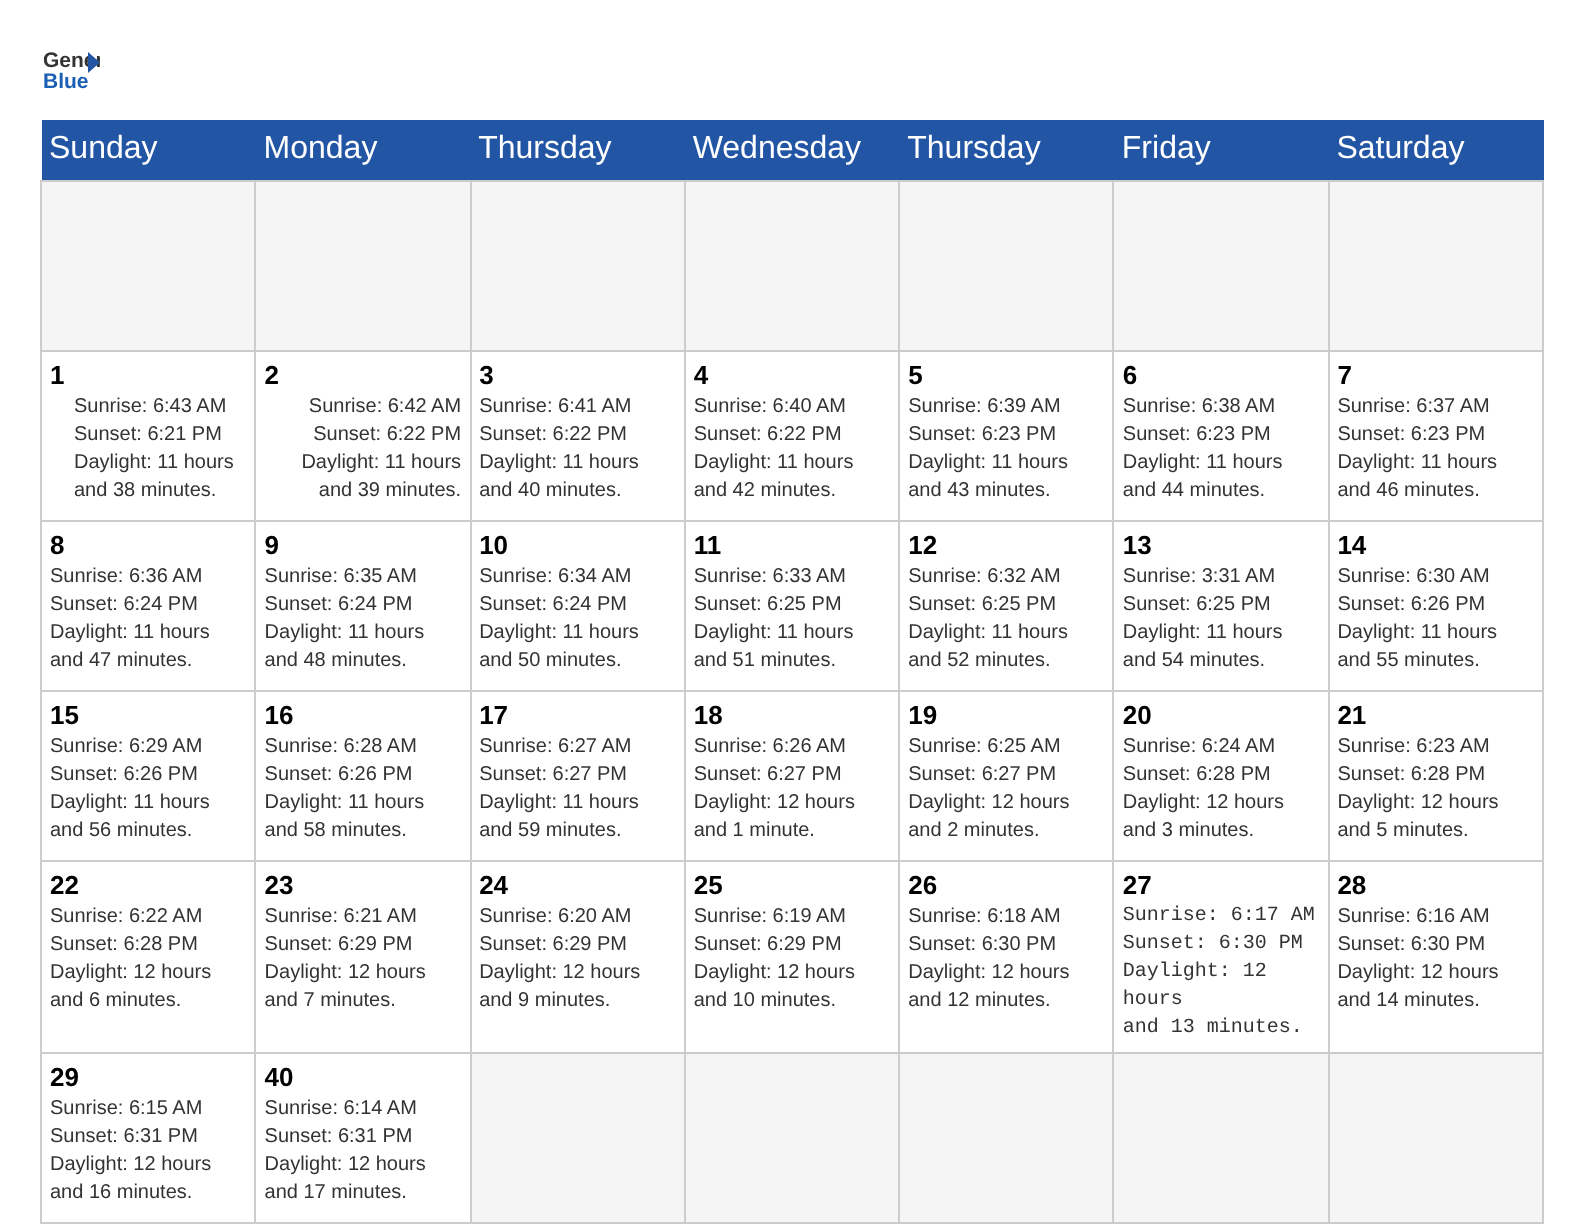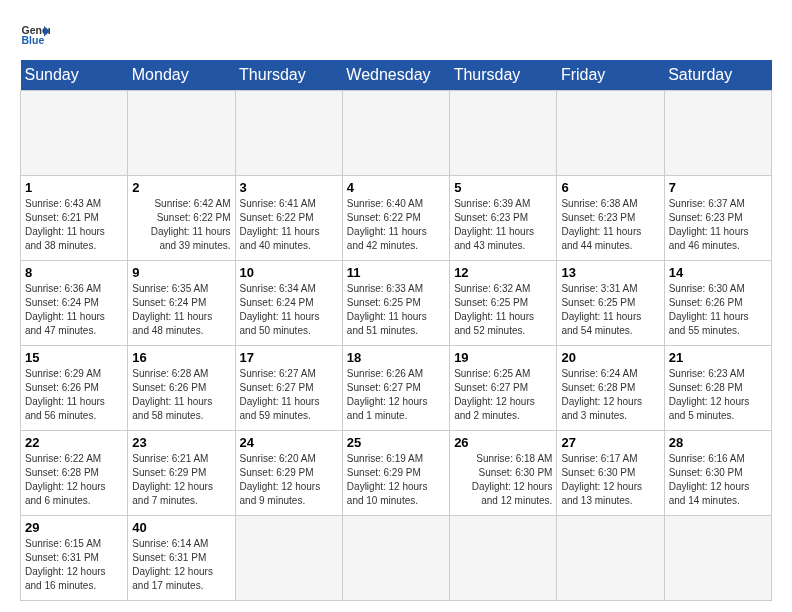--- a/index.html
+++ b/index.html
@@ -109,21 +109,21 @@
         <td class="empty-cell"></td>
         <td class="empty-cell"></td>
         <td class="empty-cell"></td>
         <td class="empty-cell"></td>
         <td class="empty-cell"></td>
         <td class="empty-cell"></td>
       </tr>
       <tr class="week-row">
         <td>
           <div class="day-num">1</div>
-          <div class="day-info" style="white-space: pre-line;">Sunrise: 6:43 AM
+          <div class="day-info" style="white-space: pre-line; margin-left: 12px;">Sunrise: 6:43 AM
 Sunset: 6:21 PM
 Daylight: 11 hours
 and 38 minutes.</div>
         </td>
         <td>
           <div class="day-num">2</div>
           <div class="day-info" style="white-space: pre-line; text-align: right;">Sunrise: 6:42 AM
 Sunset: 6:22 PM
 Daylight: 11 hours
 and 39 minutes.</div>
@@ -290,28 +290,28 @@
         </td>
         <td>
           <div class="day-num">25</div>
           <div class="day-info" style="white-space: pre-line;">Sunrise: 6:19 AM
 Sunset: 6:29 PM
 Daylight: 12 hours
 and 10 minutes.</div>
         </td>
         <td>
           <div class="day-num">26</div>
-          <div class="day-info" style="white-space: pre-line; text-align: right;">Sunrise: 6:18 AM
+          <div class="day-info" style="white-space: pre-line;">Sunrise: 6:18 AM
 Sunset: 6:30 PM
 Daylight: 12 hours
 and 12 minutes.</div>
         </td>
         <td>
           <div class="day-num">27</div>
-          <div class="day-info" style="white-space: pre-line;">Sunrise: 6:17 AM
+          <div class="day-info" style="white-space: pre-line; font-family: Liberation Mono, monospace;">Sunrise: 6:17 AM
 Sunset: 6:30 PM
 Daylight: 12 hours
 and 13 minutes.</div>
         </td>
         <td>
           <div class="day-num">28</div>
           <div class="day-info" style="white-space: pre-line;">Sunrise: 6:16 AM
 Sunset: 6:30 PM
 Daylight: 12 hours
 and 14 minutes.</div>

